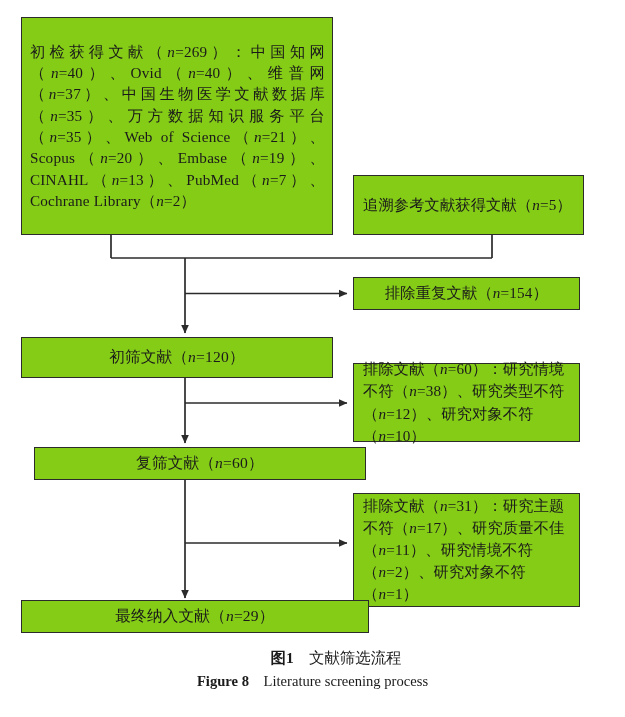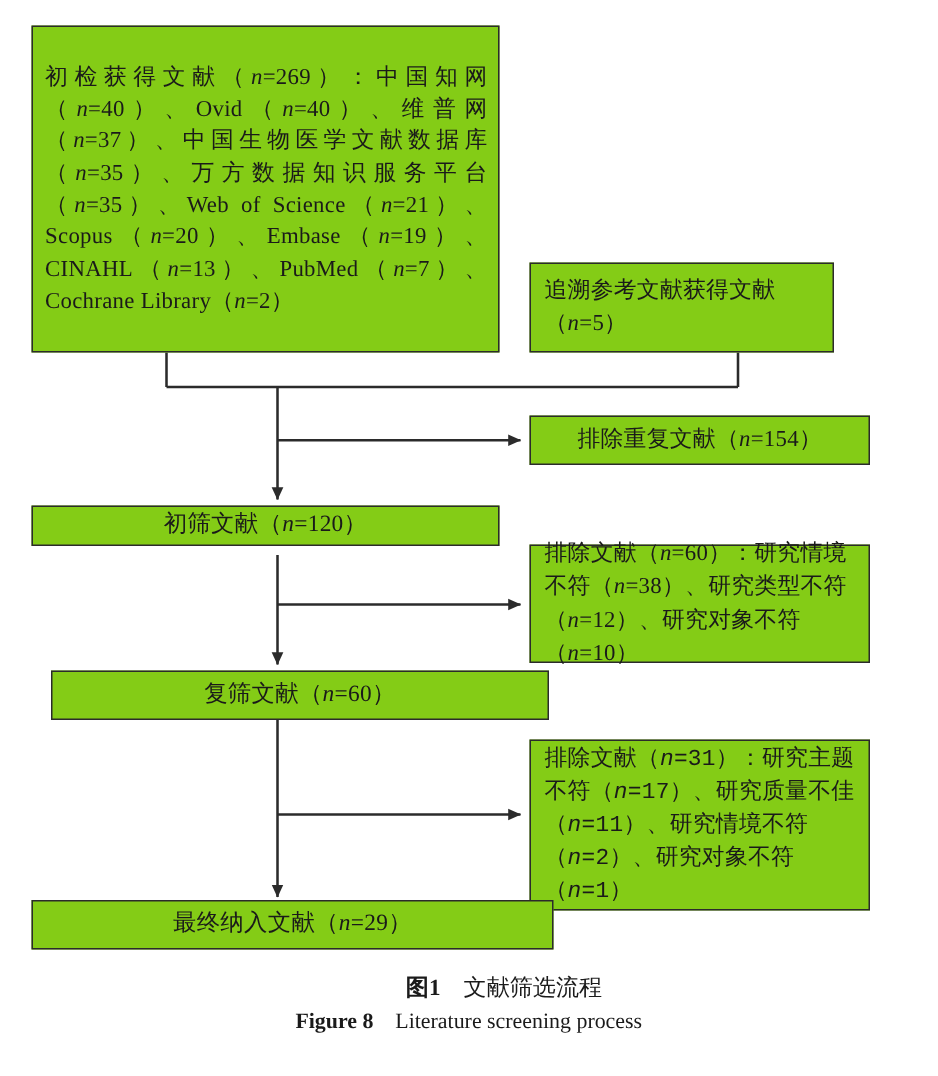--- a/index.html
+++ b/index.html
@@ -59,38 +59,38 @@
   }
   #node-initial .txt {
     font-size: 15.2px;
     line-height: 1.40;
     text-align: justify;
     text-align-last: left;
     text-justify: inter-ideograph;
   }
 
   #node-reference {
-    left: 353px; top: 175px; width: 203px; height: 60px;
+    left: 353px; top: 175px; width: 231px; height: 60px;
     justify-content: flex-start;
     padding: 4px 7px 4px 9px;
   }
   #node-reference .txt {
     font-size: 15.2px;
     line-height: 1.42;
     text-align: left;
   }
 
   #node-duplicates {
     left: 353px; top: 277px; width: 227px; height: 33px;
     padding: 0 6px;
   }
   #node-duplicates .txt { font-size: 15.2px; }
 
   #node-screen1 {
-    left: 21px;  top: 337px; width: 312px; height: 27px;
+    left: 21px;  top: 337px; width: 312px; height: 41px;
     padding: 0 6px;
   }
   #node-screen1 .txt { font-size: 15.6px; }
 
   #node-exclude1 {
     left: 353px; top: 363px; width: 227px; height: 79px;
     justify-content: flex-start;
     padding: 4px 6px 4px 9px;
   }
   #node-exclude1 .txt {
@@ -102,21 +102,20 @@
   #node-screen2 {
     left: 34px;  top: 447px; width: 332px; height: 33px;
     padding: 0 6px;
   }
   #node-screen2 .txt { font-size: 15.6px; }
 
   #node-exclude2 {
     left: 353px; top: 493px; width: 227px; height: 114px;
     justify-content: flex-start;
     padding: 4px 6px 4px 9px;
-    font-family: Liberation Mono, monospace;
   }
   #node-exclude2 .txt {
     font-size: 15.2px;
     line-height: 1.46;
     text-align: left;
   }
 
   #node-final {
     left: 21px;  top: 600px; width: 348px; height: 33px;
     padding: 0 6px;

